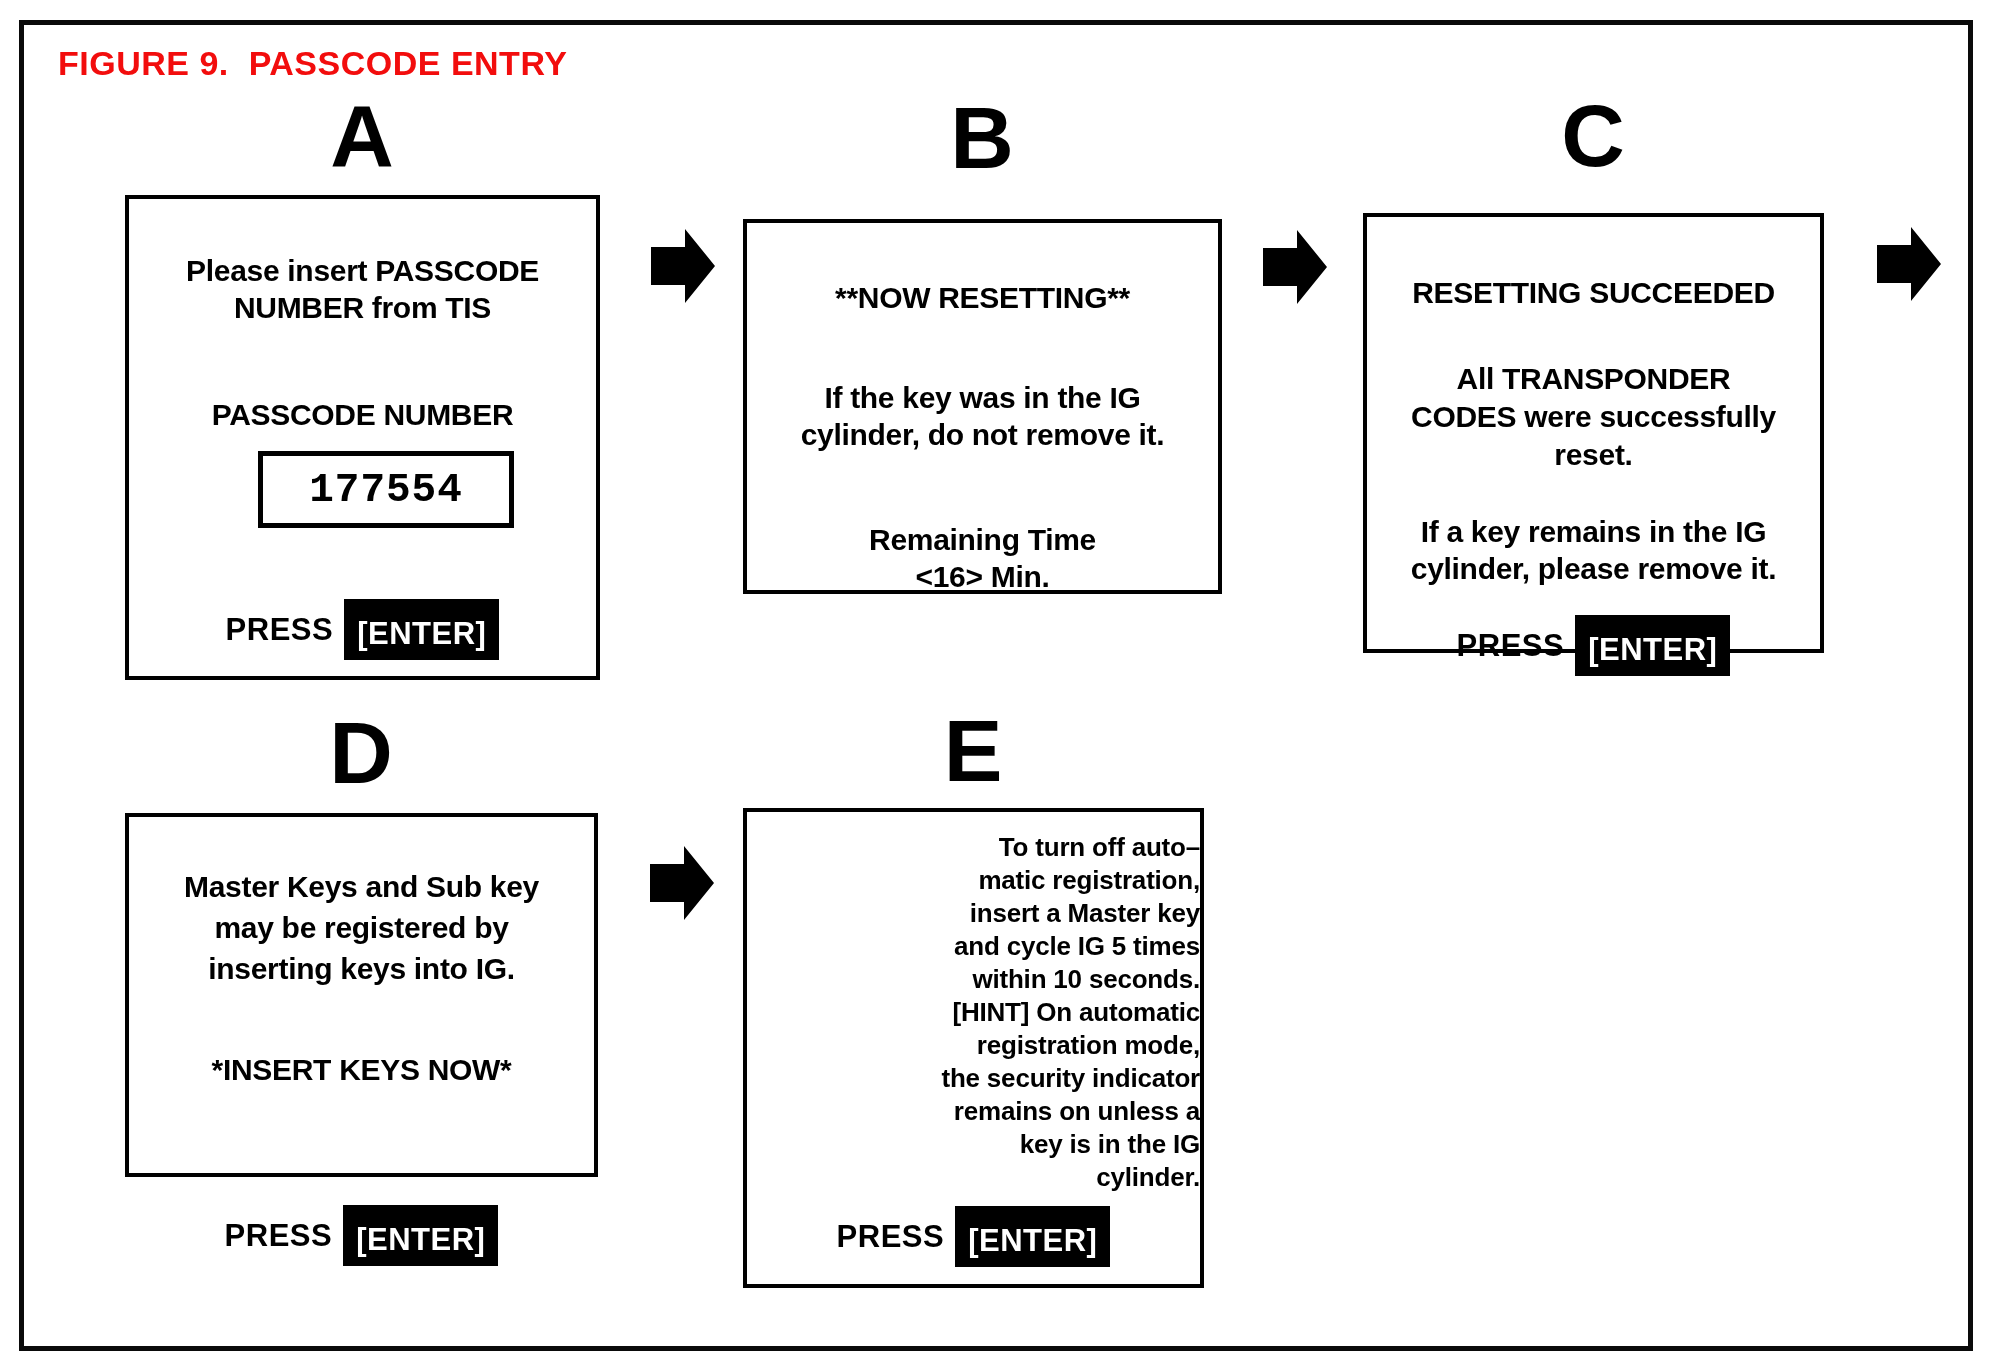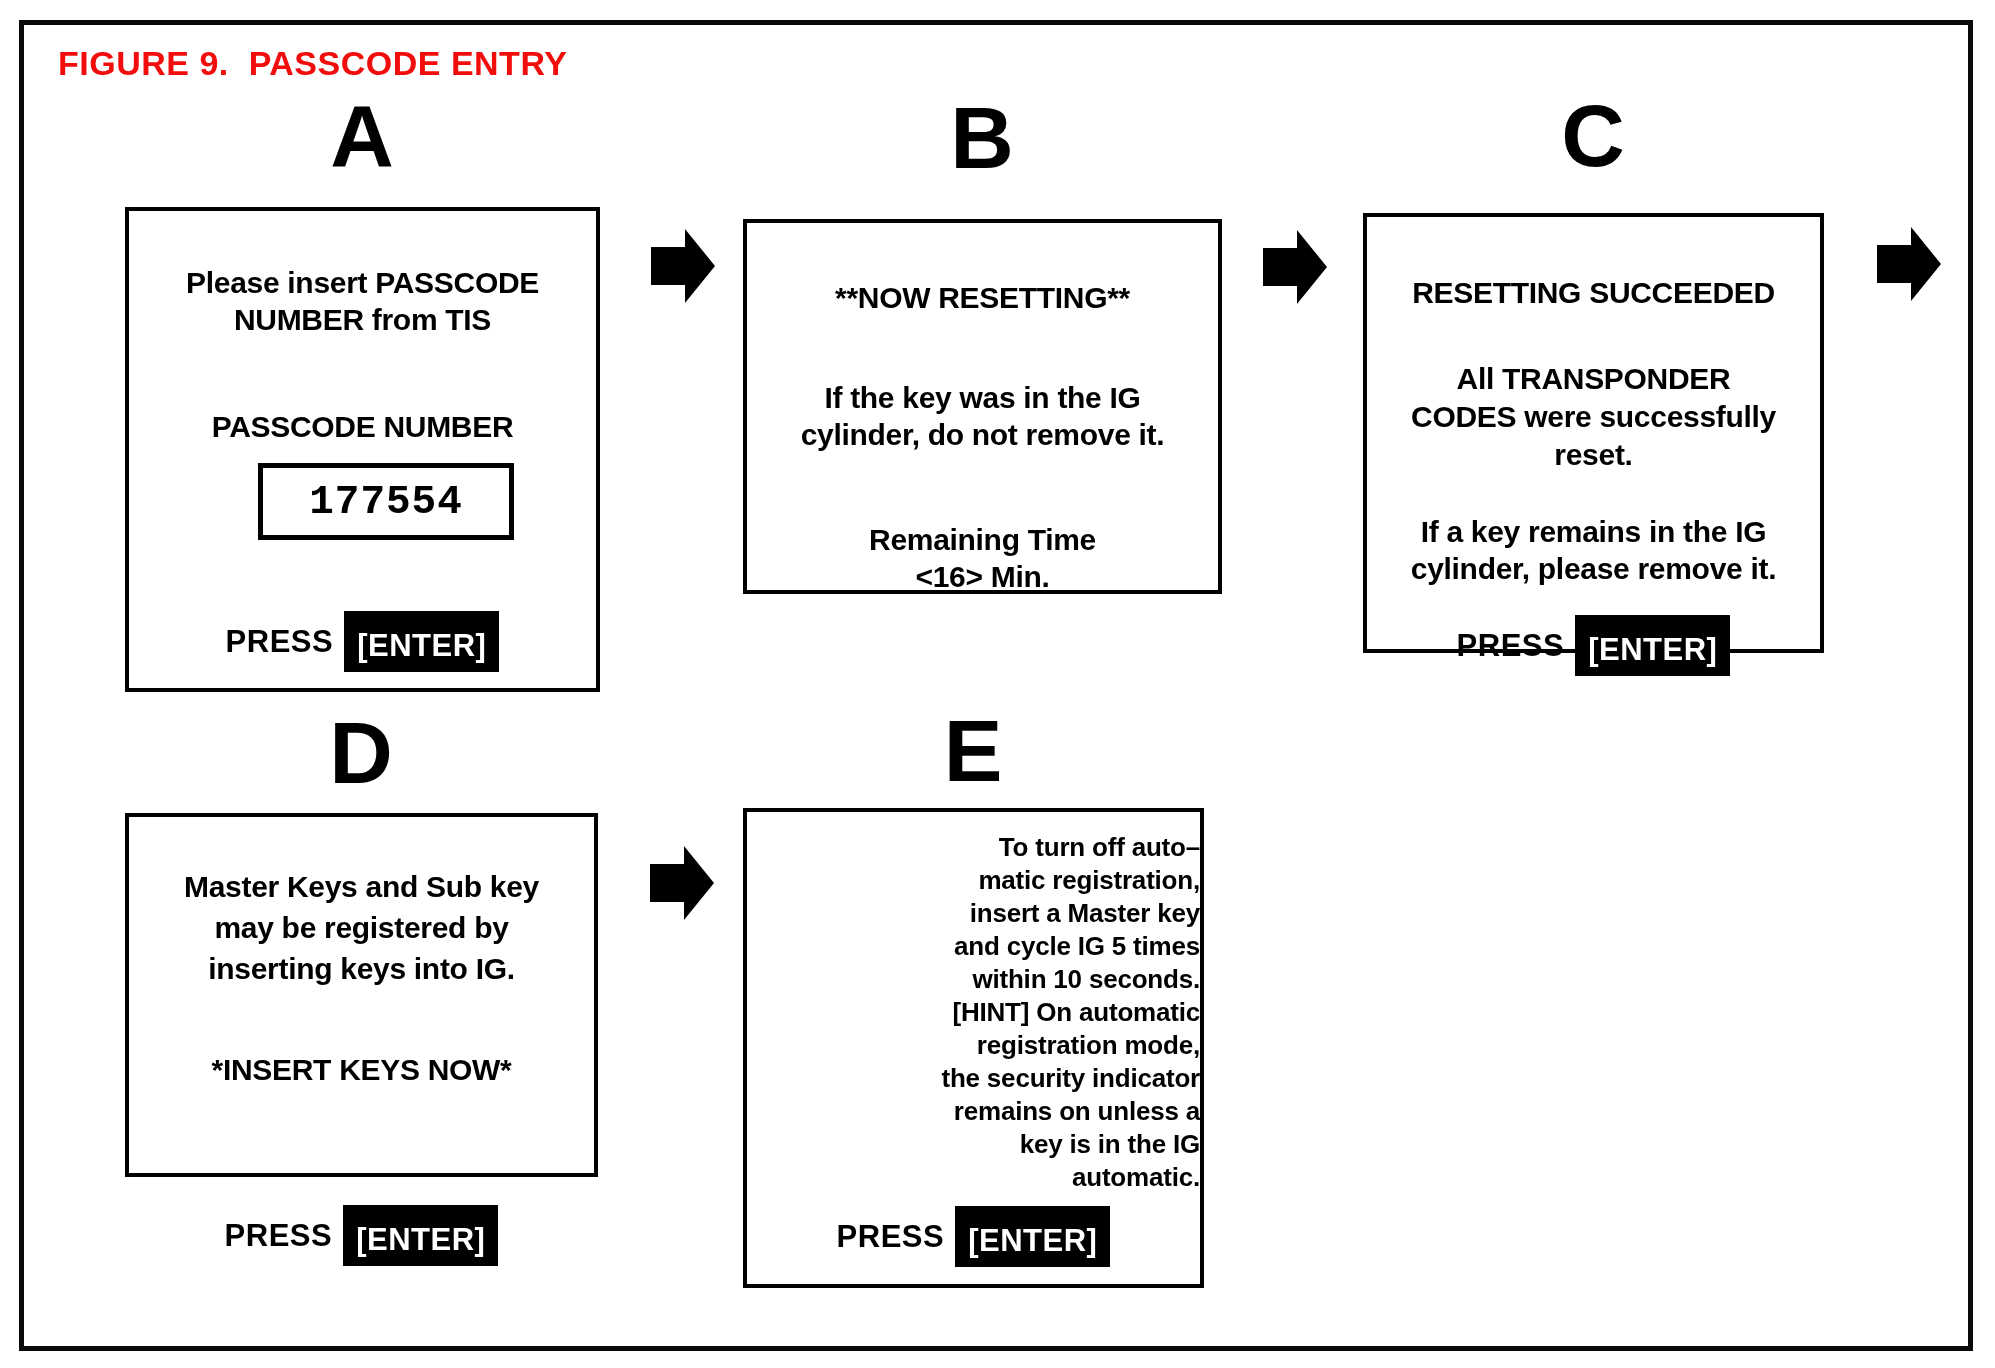--- a/index.html
+++ b/index.html
@@ -90,21 +90,21 @@
   <div class="frame"></div>
 
   <div class="fig-title" style="color: rgb(242, 13, 13);">FIGURE 9.  PASSCODE ENTRY</div>
 
   <div class="panel-letter" style="left:125px;top:92px;width:475px;">A</div>
   <div class="panel-letter" style="left:743px;top:94px;width:479px;">B</div>
   <div class="panel-letter" style="left:1363px;top:92px;width:461px;">C</div>
   <div class="panel-letter" style="left:125px;top:709px;width:473px;">D</div>
   <div class="panel-letter" style="left:743px;top:707px;width:461px;">E</div>
 
-  <div class="screen screen-a" style="left:125px;top:195px;width:475px;height:485px;margin-top:12px;">
+  <div class="screen screen-a" style="left:125px;top:195px;width:475px;height:485px;">
     <div class="tblock" style="top:53px;">
       <div>Please insert PASSCODE</div>
       <div>NUMBER from TIS</div>
     </div>
     <div class="tblock" style="top:197px;">PASSCODE NUMBER</div>
     <div class="passcode-box" style="left:129px;top:252px;width:256px;height:77px;">
       <span class="passcode-digits">177554</span>
     </div>
     <div class="press-row" style="top:400px;">
       <span class="press-label">PRESS</span>
@@ -175,21 +175,21 @@
       <div>To turn off auto–</div>
       <div>matic registration,</div>
       <div>insert a Master key</div>
       <div>and cycle IG 5 times</div>
       <div>within 10 seconds.</div>
       <div>[HINT] On automatic</div>
       <div>registration mode,</div>
       <div>the security indicator</div>
       <div>remains on unless a</div>
       <div>key is in the IG</div>
-      <div>automatic.</div>
+      <div>cylinder.</div>
     </div>
     <div class="press-row" style="top:394px;">
       <span class="press-label">PRESS</span>
       <span class="enter-key">[ENTER]</span>
     </div>
   </div>
 
 </div>
 
 </body></html>

